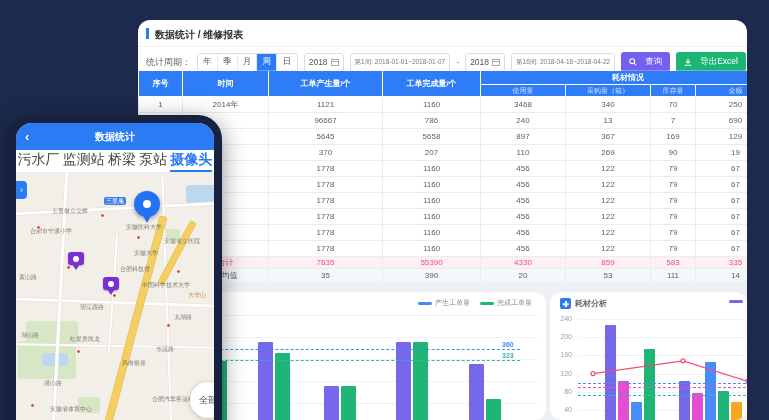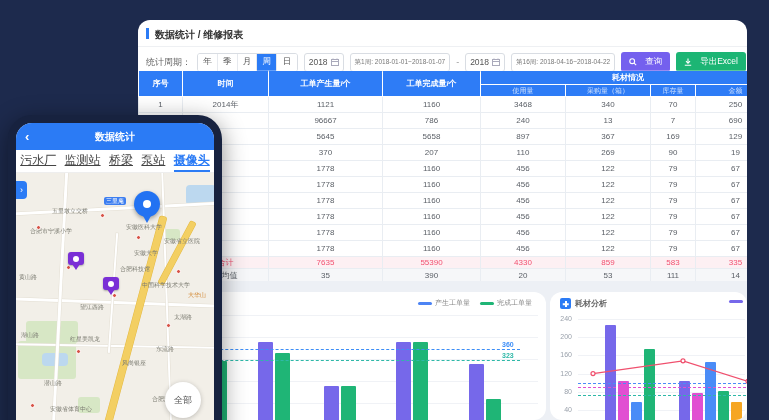--- a/index.html
+++ b/index.html
@@ -53,21 +53,21 @@
   #right-title-icon:before,#right-title-icon:after{content:"";position:absolute;background:#fff;left:5px;top:2.5px;width:1.5px;height:6px;}
   #right-title-icon:after{transform:rotate(90deg);}
   #right-title-txt{font-size:8px;color:#666;font-weight:bold;}
   
   #phone{left:8px;top:115px;width:214px;height:330px;background:#17223f;border-radius:24px 24px 0 0;box-shadow:0 6px 24px rgba(0,0,0,.45);}
   #screen{left:8px;top:8px;width:198px;height:322px;background:#f2efe8;overflow:hidden;border-radius:16px 16px 0 0;}
   #phone-header{left:0;top:0;width:198px;height:27px;background:#2b7bf5;display:flex;align-items:center;justify-content:center;}
   #back-icon{position:absolute;left:9px;top:7px;width:8px;height:13px;color:#fff;font-size:13px;line-height:13px;font-weight:bold;}
   #phone-title{color:#fff;font-size:10px;font-weight:bold;}
   #phone-tabs{left:0;top:27px;width:198px;height:23px;background:#fff;display:flex;align-items:center;justify-content:space-around;border-bottom:1px solid #eee;}
-  .ptab{font-size:12px;color:#444;height:100%;display:flex;align-items:center;border-bottom:2px solid transparent;cursor:pointer;text-decoration:underline;}
+  .ptab{font-size:14px;color:#444;height:100%;display:flex;align-items:center;border-bottom:2px solid transparent;cursor:pointer;}
   .ptab.active{color:#2b7bf5;border-bottom-color:#2b7bf5;font-weight:bold;}
   #map{left:0;top:50px;width:198px;height:272px;background:#f2efe8;overflow:hidden;}
   .map-label{position:absolute;font-size:6px;color:#7c7c72;white-space:nowrap;}
   .map-label.hl{color:#d2862f;}
   .map-badge{position:absolute;font-size:6px;color:#fff;background:#3d7ef0;border-radius:2px;padding:0 2px;line-height:8px;}
   .road-h{position:absolute;background:#fff;box-shadow:0 0 0 .5px #e3ded2;}
   .road-y{position:absolute;background:#f3cf63;box-shadow:0 0 0 .5px #e4ba45;border-radius:2px;}
   .green-patch{position:absolute;background:#d7e7c5;border-radius:3px;}
   .water{position:absolute;background:#bcd8ef;border-radius:4px;}
   .poi-dot{position:absolute;width:5px;height:5px;border-radius:50%;background:#d85448;border:1px solid #fff;}
@@ -422,21 +422,21 @@
             <div class="poi-dot" style="left: 50px; top: 92px;"></div>
             <div class="poi-dot" style="left: 120px; top: 62px;"></div>
             <div class="poi-dot" style="left: 96px; top: 120px;"></div>
             <div class="poi-dot" style="left: 150px; top: 150px;"></div>
             <div class="poi-dot" style="left: 60px; top: 176px;"></div>
             <div class="poi-dot" style="left: 14px; top: 230px;"></div>
             <div class="poi-dot" style="left: 160px; top: 96px;"></div>
             <div class="poi-dot" style="left: 118px; top: 30px;"></div>
           </div>
         <div id="map-expander">›</div>
-        <div id="all-btn" style="left:149px;top:209px;">
+        <div id="all-btn" style="left:174px;top:209px;">
             <span>全部</span>
           </div>
       <div class="cam" style="left: 52px; top: 79px;"></div>
           <div class="cam-tip" style="left: 56px; top: 91px;"></div>
           <div class="cam" style="left: 87px; top: 104px;"></div>
           <div class="cam-tip" style="left: 91px; top: 116px;"></div>
           <div id="pin" style="left: 118px; top: 18px;"></div>
           <div id="pin-tip" style="left: 126px; top: 41px;"></div>
         </div>
     </div>

